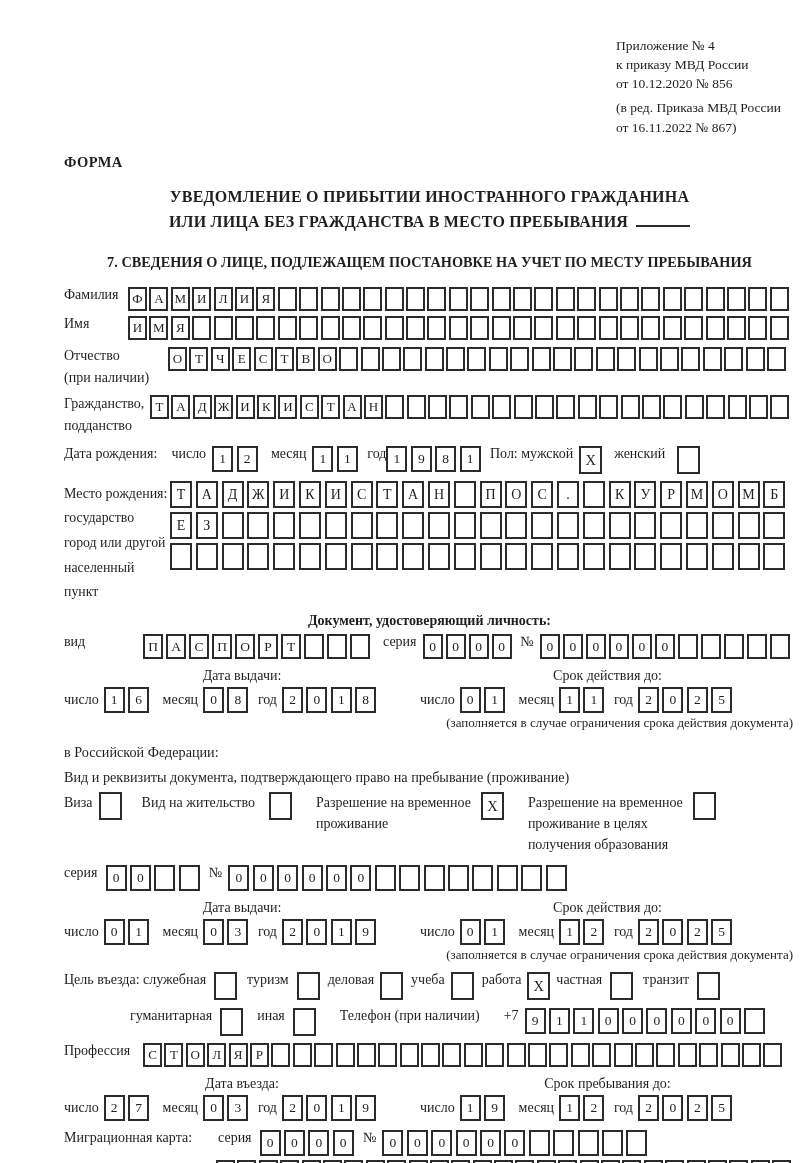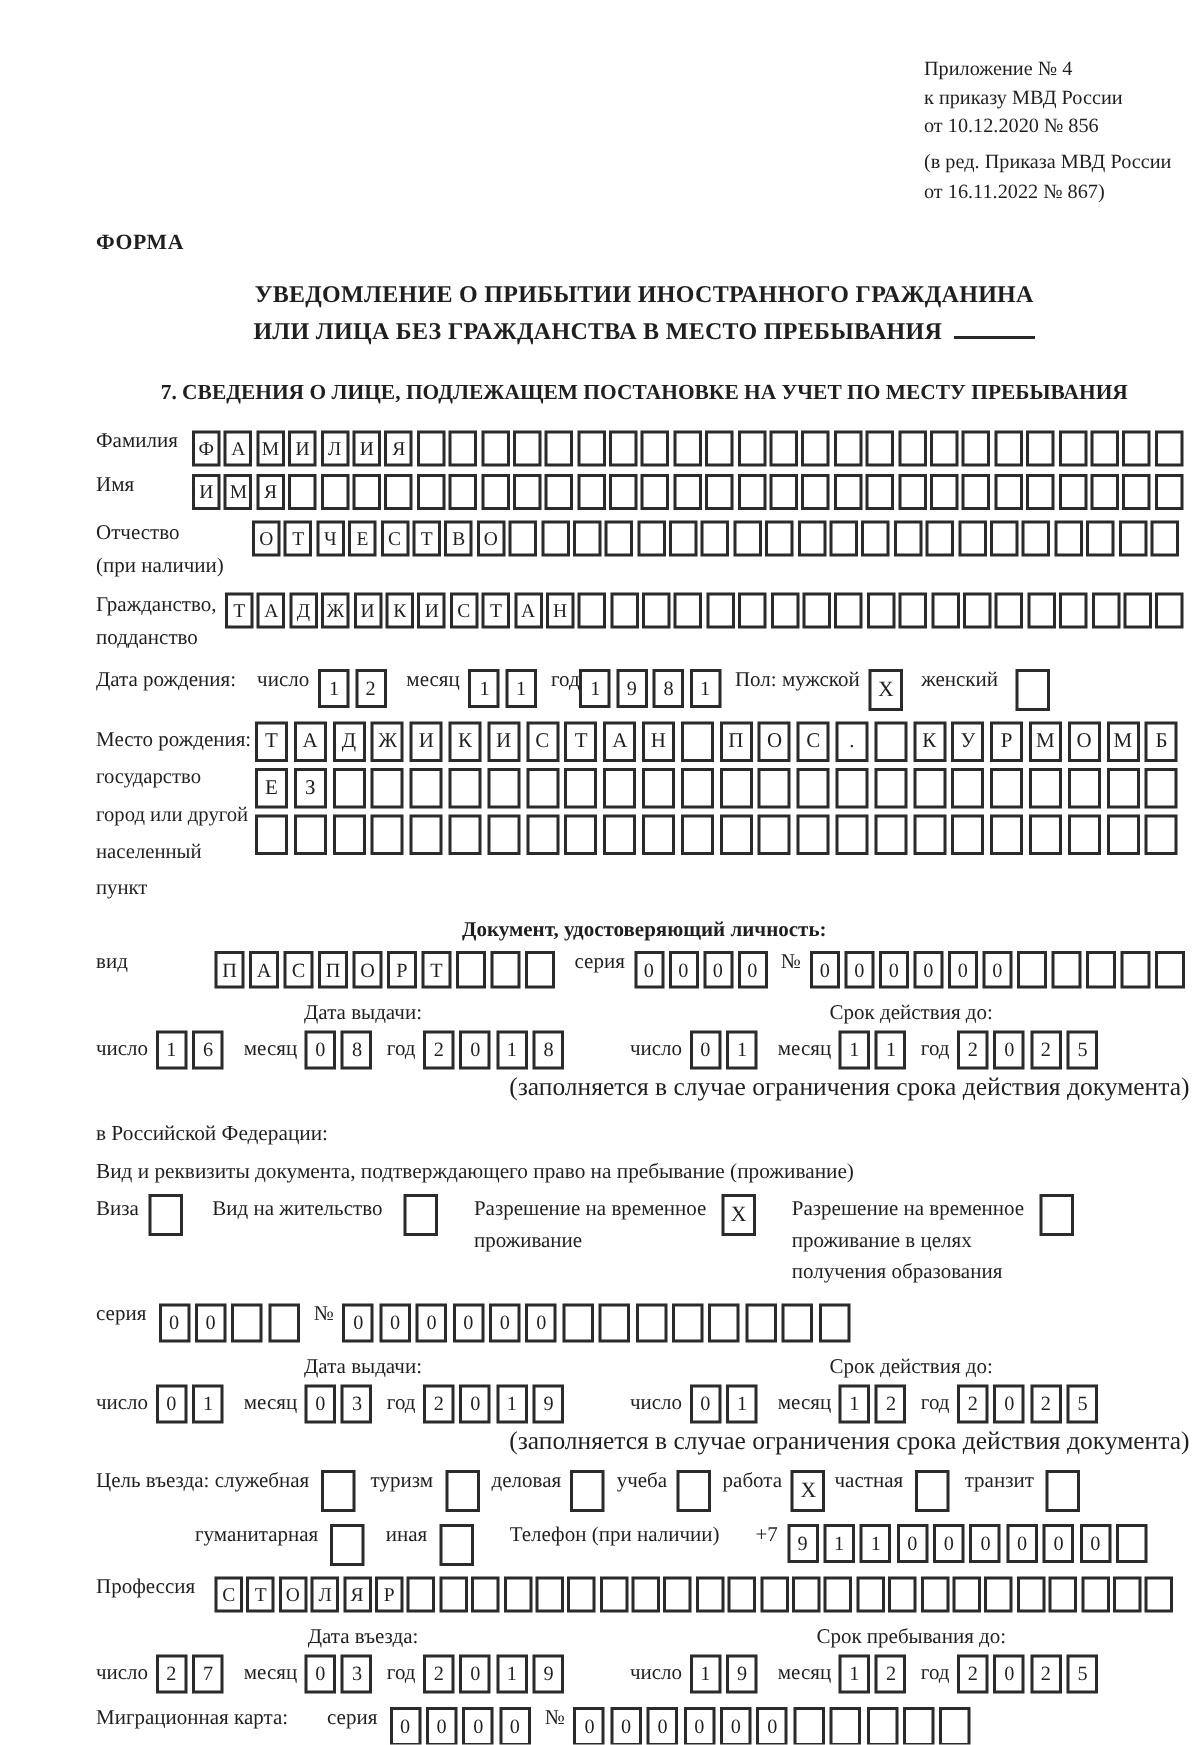--- a/index.html
+++ b/index.html
@@ -42,21 +42,21 @@
   
   .dhead{display:flex;margin-top:9px;}
   .dhead .c1{width:356px;text-align:center;}
   .dhead .c2{flex:1;text-align:center;}
   .drow{display:flex;align-items:center;margin-top:3px;}
   .drow .g1{width:356px;display:flex;align-items:center;}
   .drow .g2{flex:1;display:flex;align-items:center;}
   .mr5{margin-right:5px;}
   .ml10{margin-left:10px;}
   .ml6{margin-left:6px;}
-  .note{text-align:right;font-size:17px;margin-top:2px;padding-right:2px;}
+  .note{text-align:right;font-size:13px;margin-top:2px;padding-right:2px;}
 
   .docline{text-align:center;font-weight:bold;font-size:14px;margin-top:8px;}
   .intro{margin-top:9px;line-height:1.75;font-size:14.2px;}
 
   .permits{display:flex;align-items:flex-start;margin-top:2px;line-height:1.5;}
   .pcol{text-align:left;}
   .g6{margin-left:6px;} .g8{margin-left:8px;} .g10{margin-left:10px;}
   .g14{margin-left:14px;} .g20{margin-left:20px;} .g24{margin-left:24px;}
 
   .legal{display:flex;align-items:flex-start;margin-top:4px;}

